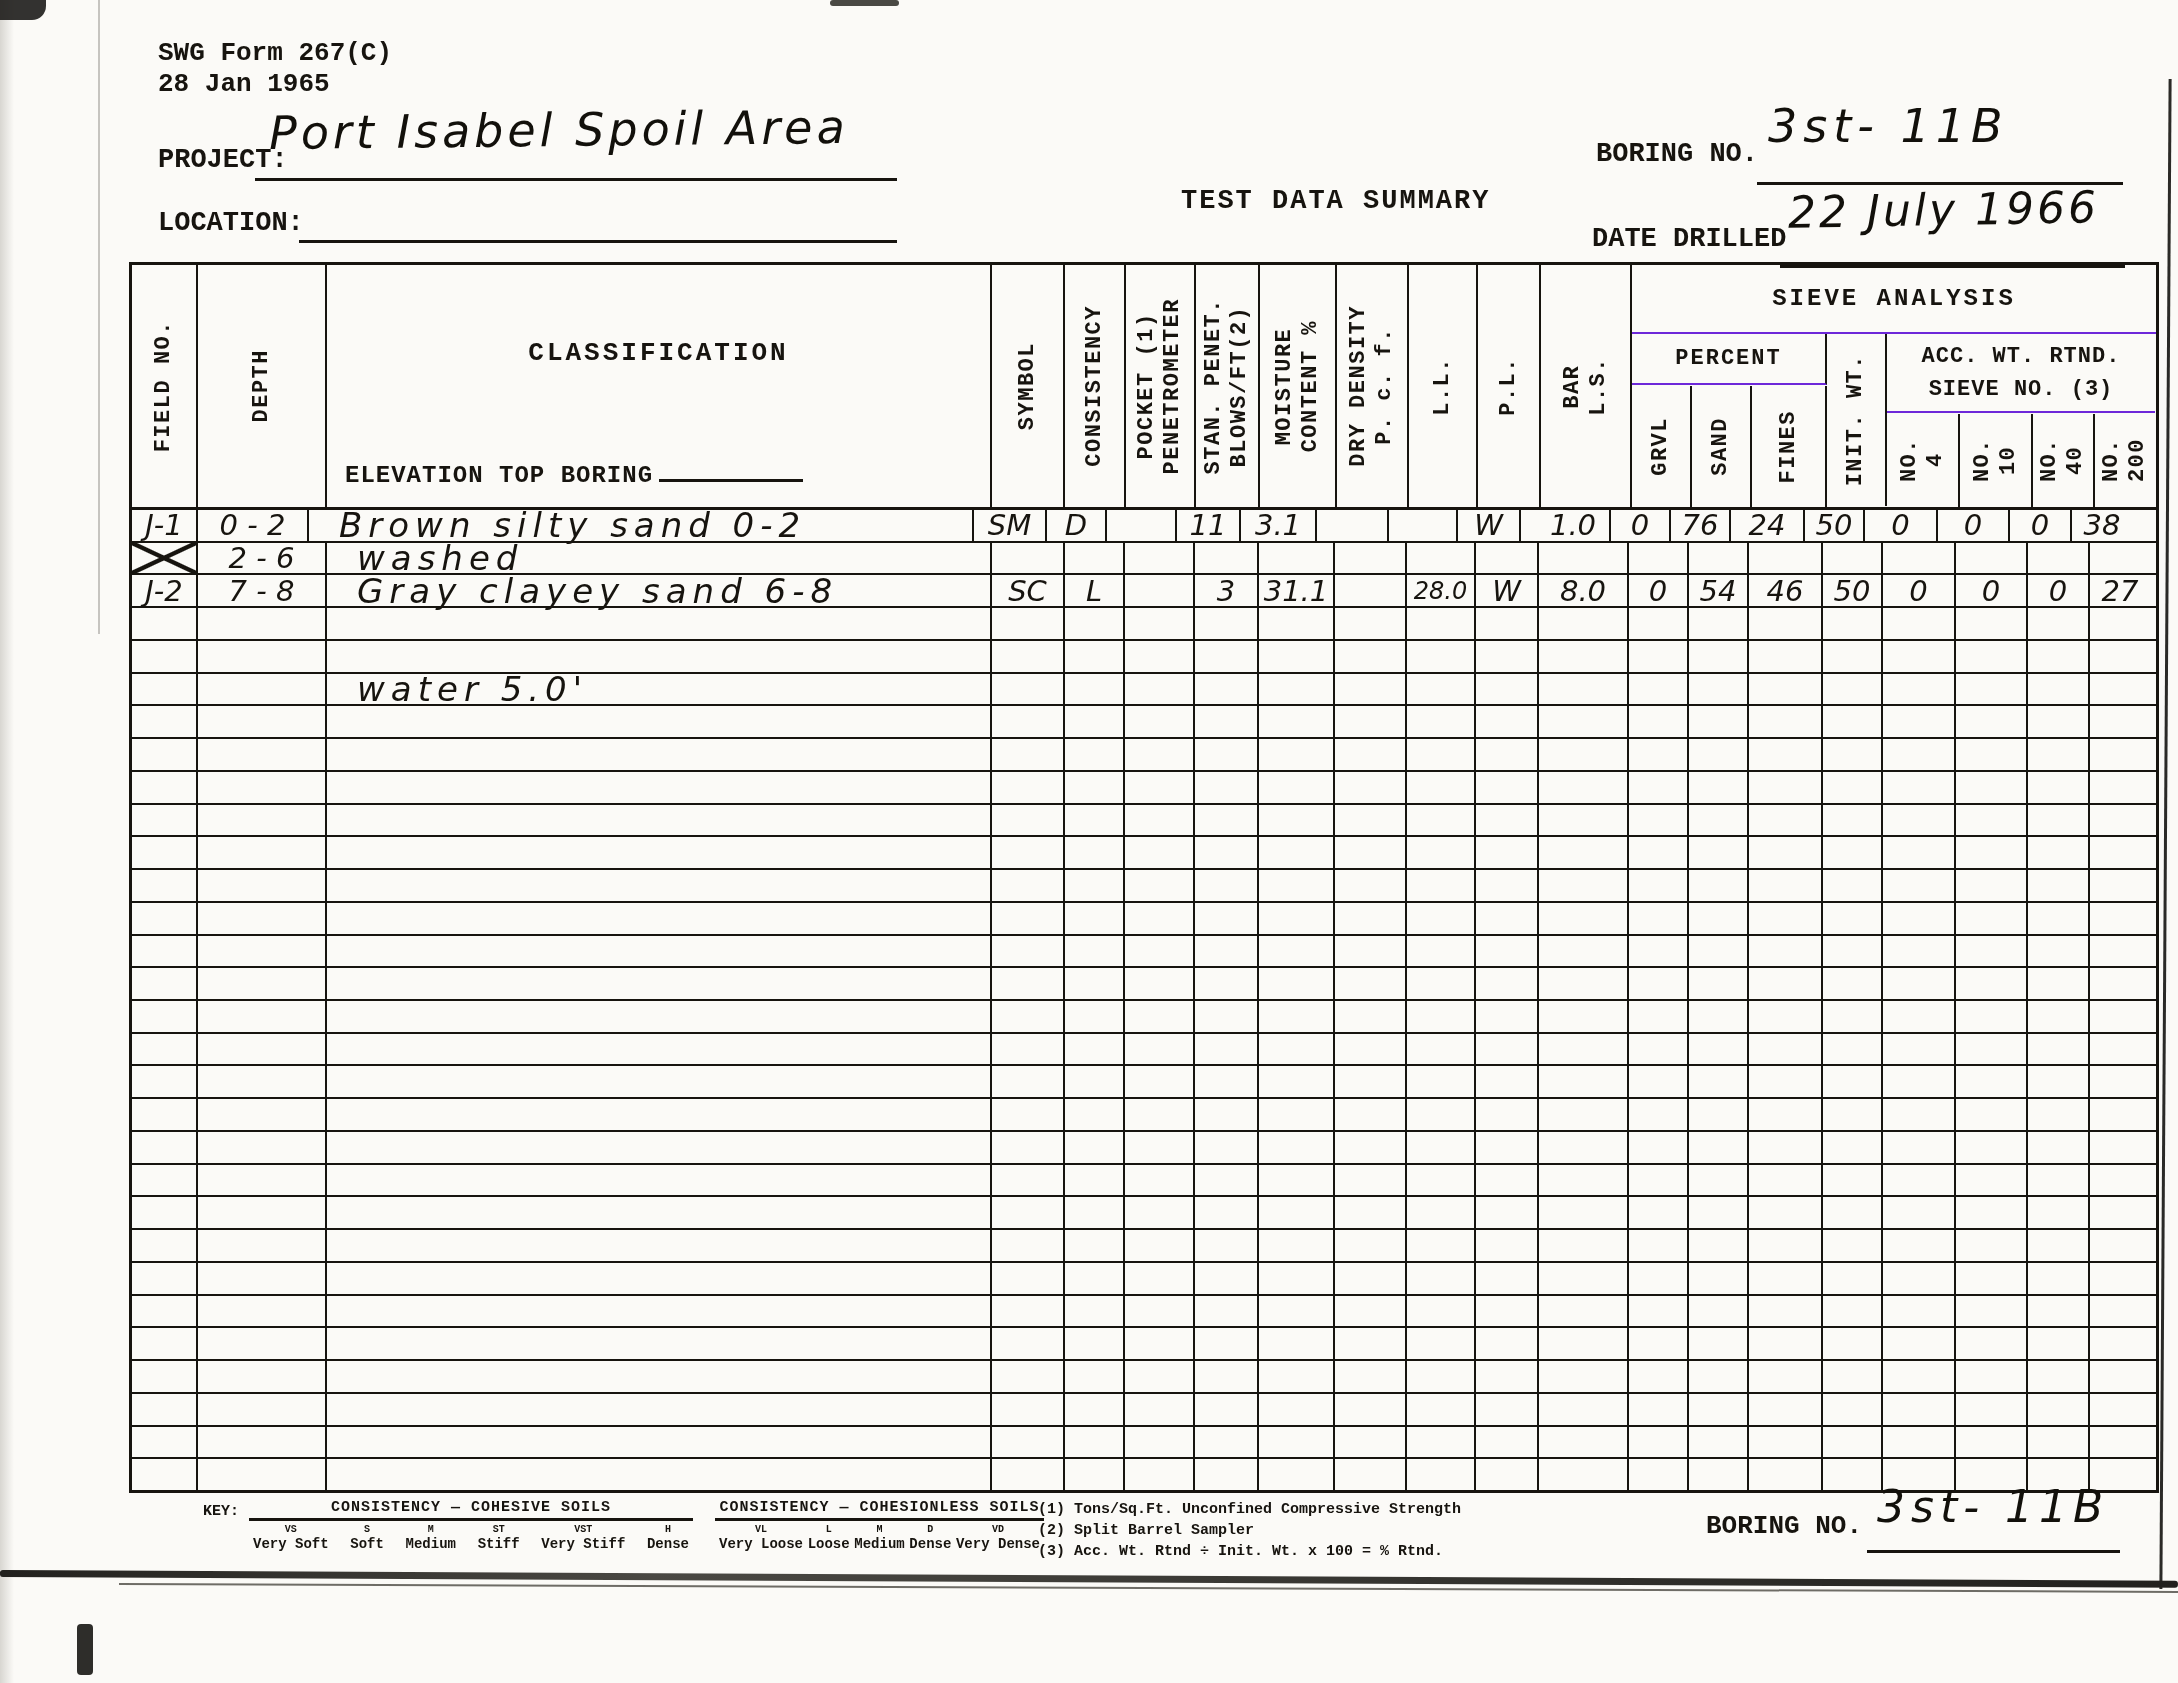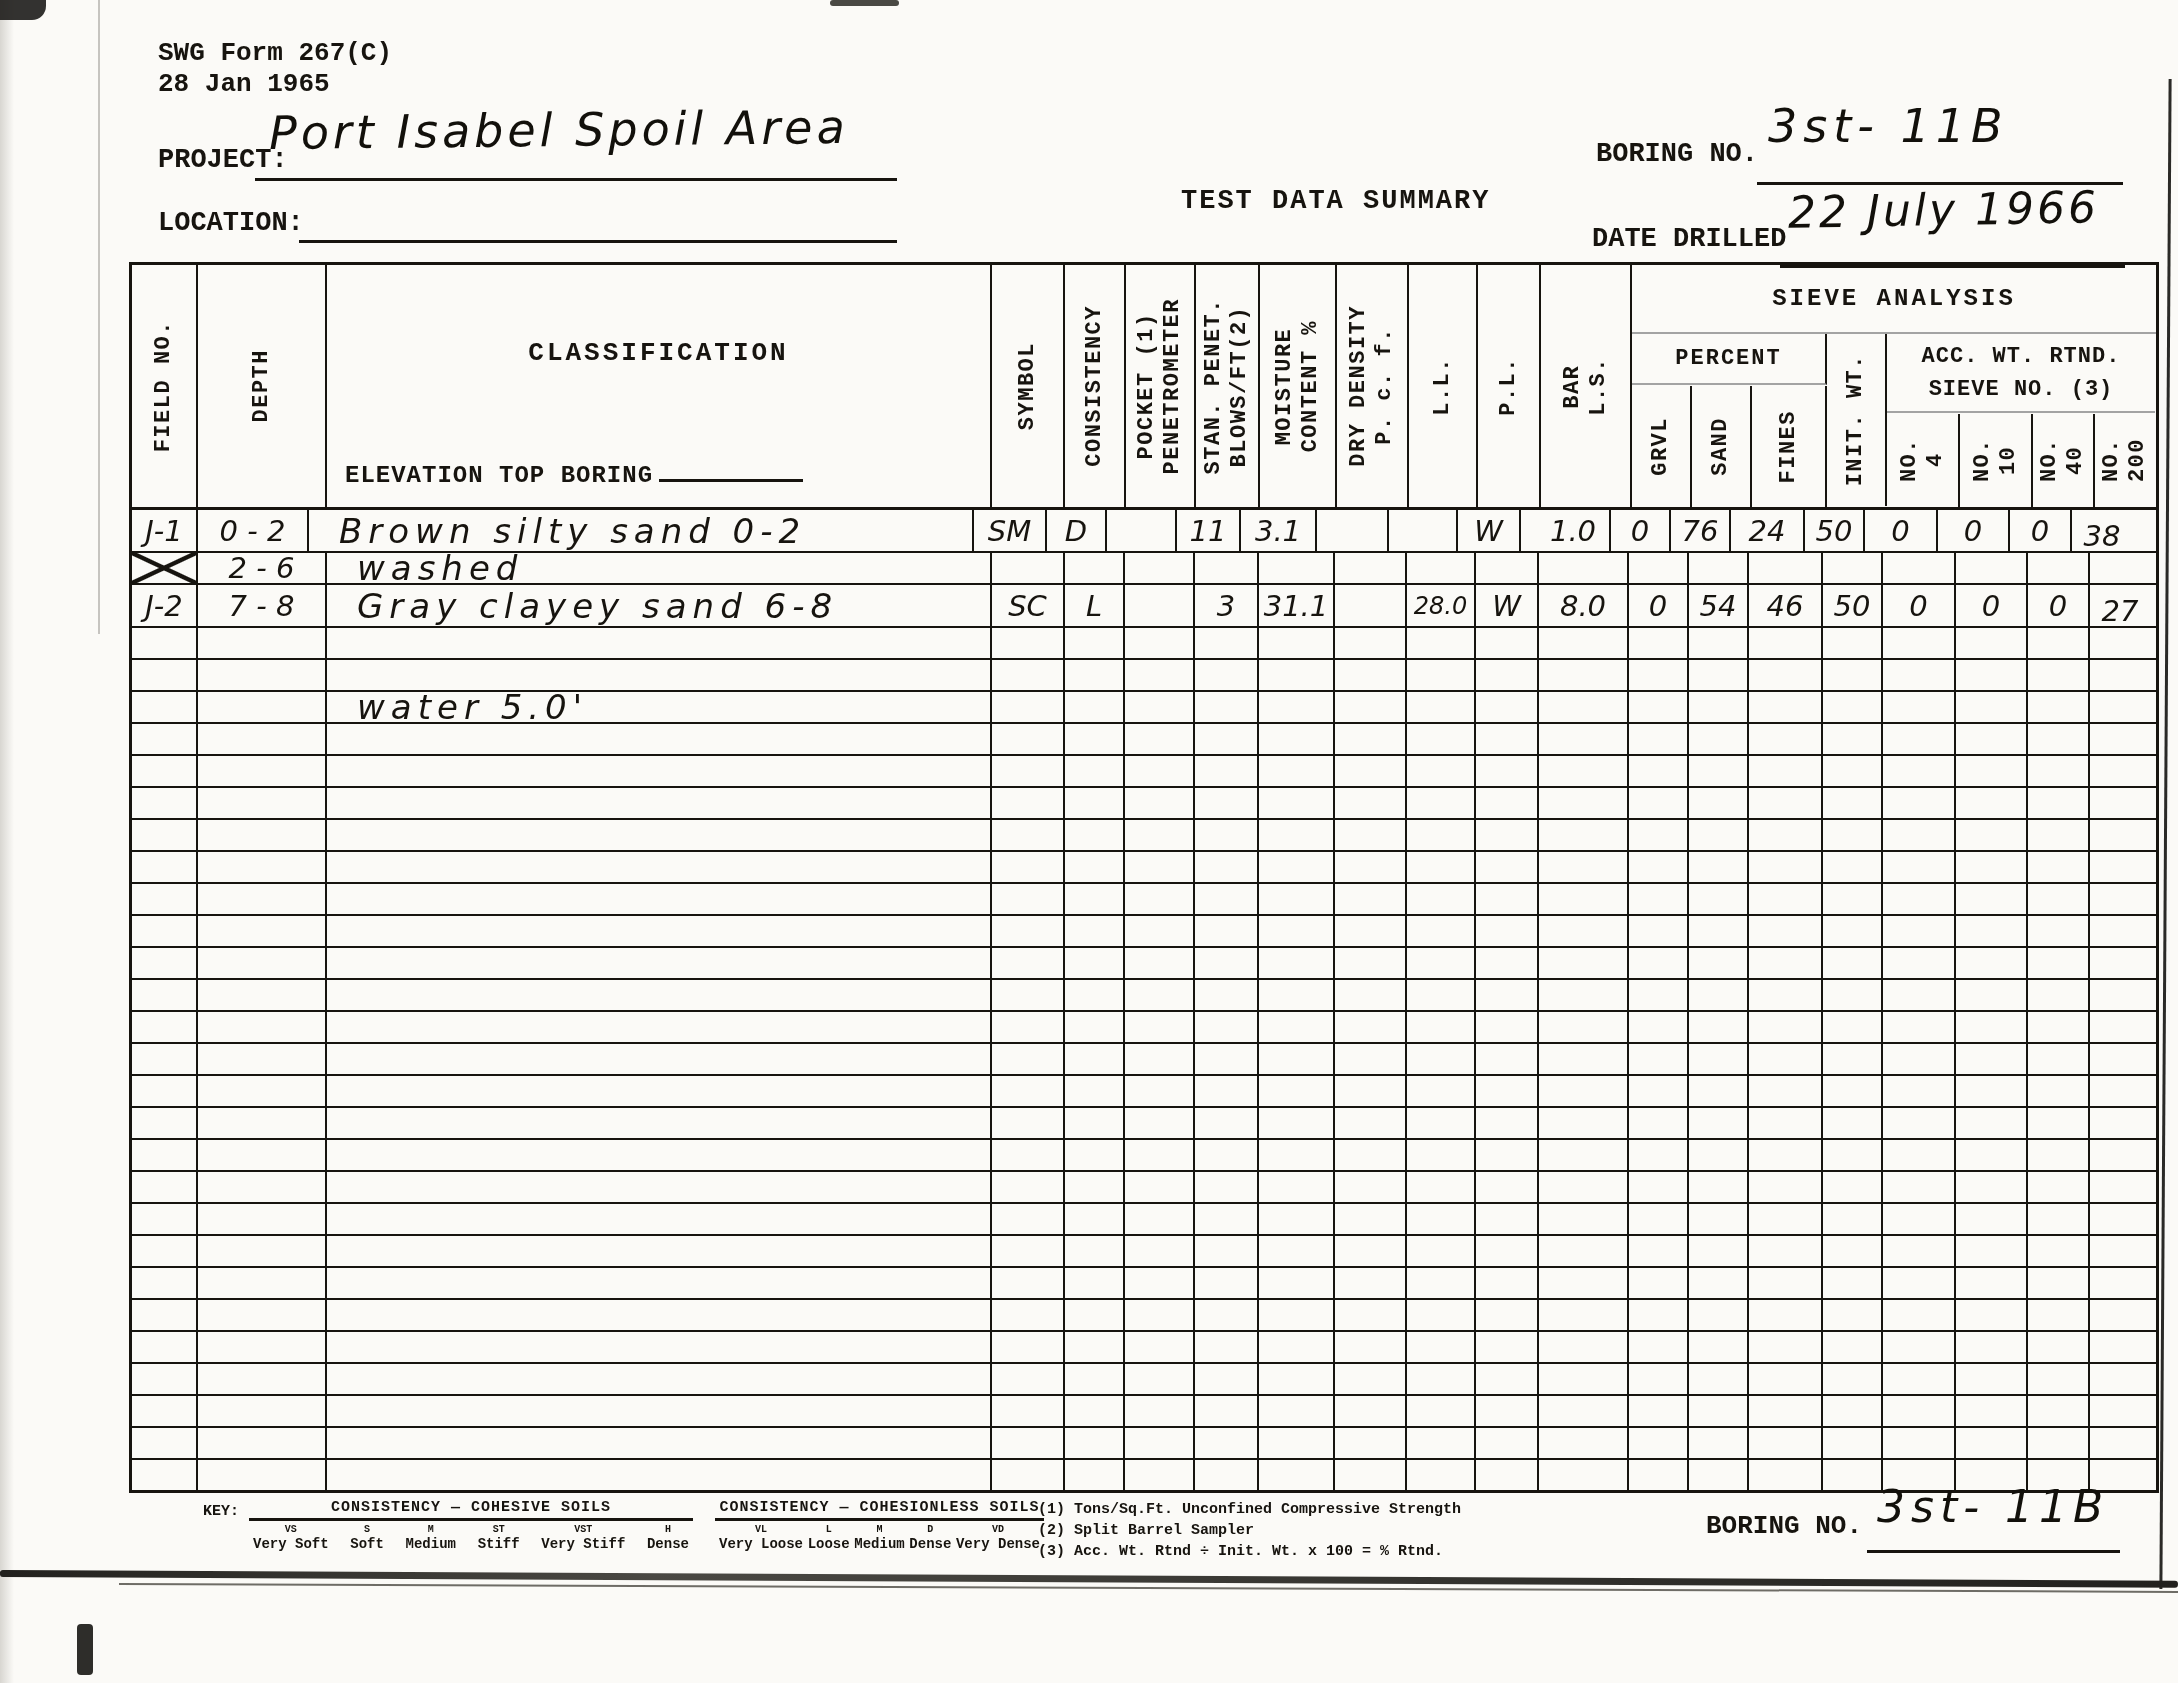--- a/index.html
+++ b/index.html
@@ -26,21 +26,21 @@
   #date-value    { left:1788px; top:184px; font-size:44px; letter-spacing:3px; transform:rotate(-1deg); }
 
   
   #data-table {
     position:absolute; left:129px; top:262px; width:2024px;
     border:3px solid #17140f; background:transparent;
   }
   #table-header { position:relative; width:2024px; height:242px; border-bottom:3px solid #17140f; }
   .hcell { position:absolute; box-sizing:border-box; display:flex; align-items:center; justify-content:center; overflow:visible; }
   .hcell.br { border-right:2px solid #17140f; }
-  .hcell.bb { border-bottom:2px solid #a3a3a3; }
+  .hcell.bb { border-bottom:2px solid #6d28d9; }
   .vlabel {
     writing-mode:vertical-rl; transform:rotate(180deg);
     white-space:pre-line; font-weight:700; font-size:22px;
     letter-spacing:1.5px; line-height:1.18; text-align:center;
   }
   .hlabel { font-weight:700; font-size:24px; letter-spacing:3px; }
   .hlabel.small { font-size:22px; letter-spacing:2px; }
   .acc-label { font-weight:700; font-size:22px; letter-spacing:1px; line-height:1.5; white-space:pre-line; text-align:center; }
   .h-class { flex-direction:column; align-items:stretch; justify-content:flex-start; }
   .h-class-title { margin-top:73px; text-align:center; font-size:26px; font-weight:700; letter-spacing:3px; }
@@ -49,21 +49,21 @@
 
   #table-body { position:relative; width:2024px; height:980px; display:flex; flex-direction:column; }
   .brow { flex:1 1 0; display:flex; border-bottom:2px solid #17140f; }
   .brow:last-child { border-bottom:none; }
   .bcell {
     box-sizing:border-box; border-right:2px solid #17140f;
     display:flex; align-items:center; justify-content:center;
     font-family:"DejaVu Sans", sans-serif; font-style:italic;
     font-size:29px; line-height:30px; overflow:visible; white-space:nowrap;
   }
-  .bcell:last-child { border-right:none;margin-top:11px; }
+  .bcell:last-child { border-right:none; }
   .bcell.c-classification { justify-content:flex-start; padding-left:30px; font-size:34px; letter-spacing:6px; }
   .bcell.c-ll { font-size:24px; }
   .bcell.crossed {
     color:transparent;
     background:
       linear-gradient(to top right,    rgba(0,0,0,0) 45%, #17140f 47%, #17140f 53%, rgba(0,0,0,0) 55%),
       linear-gradient(to bottom right, rgba(0,0,0,0) 45%, #17140f 47%, #17140f 53%, rgba(0,0,0,0) 55%);
   }
 
   

